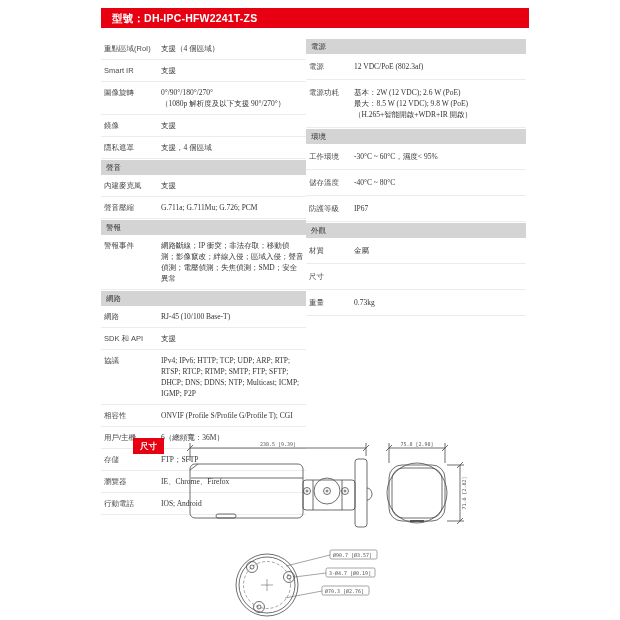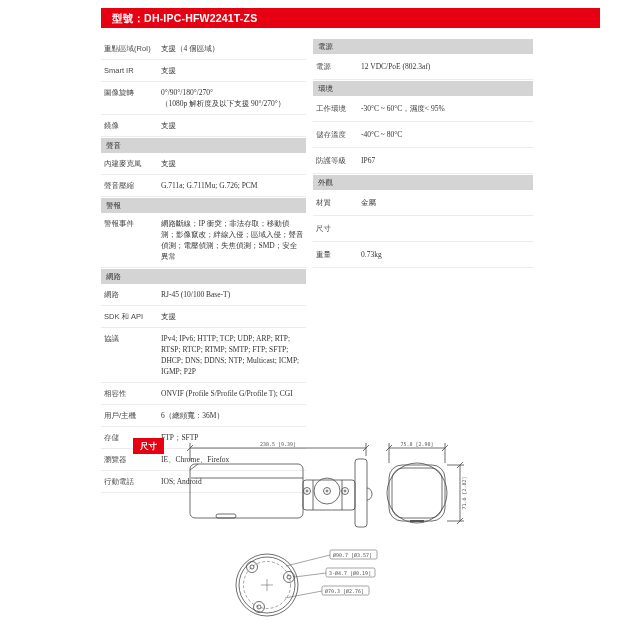--- a/index.html
+++ b/index.html
@@ -1,23 +1,23 @@
 <!DOCTYPE html>
 <html><head>
 <meta charset="utf-8">
 <style>
   html,body{margin:0;padding:0;background:#ffffff;}
   .page{position:relative;width:620px;height:620px;background:#fff;overflow:hidden;
         font-family:"Liberation Sans","DejaVu Sans",sans-serif;color:#3a3a3a;}
-  .redbar{position:absolute;left:101px;top:8px;width:499px;height:20px;
+  .redbar{position:absolute;left:101px;top:8px;width:428px;height:20px;
           background:#e60012;color:#fff;font-size:10.5px;font-weight:bold;
           line-height:20px;padding-left:11px;box-sizing:border-box;letter-spacing:.2px;}
   .cols{position:absolute;left:101px;top:38px;width:432px;display:flex;}
   .col{display:flex;flex-direction:column;}
-  .col-left{width:205px;margin-right:7px;}
+  .col-left{width:205px;}
   .col-right{width:220px;}
   .sec{background:#d4d4d4;color:#333;font-size:7.5px;line-height:10px;
        padding:2.5px 5px;margin-top:1px;}
   .row{display:flex;align-items:flex-start;border-bottom:1px solid #ececec;
        padding:5px 0;font-size:7.5px;line-height:11px;}
   .col-right .row{padding:7px 0;}
   .lbl{flex:none;color:#4a4a4a;padding-left:3px;box-sizing:border-box;}
   .col-left .lbl{width:60px;}
   .col-right .lbl{width:48px;}
   .val{flex:1;color:#333;white-space:pre-line;padding-right:2px;font-family:Liberation Serif, serif;}
@@ -49,20 +49,24 @@
         </div>
         <div class="row">
           <div class="lbl">圖像旋轉</div>
           <div class="val">0°/90°/180°/270°
 （1080p 解析度及以下支援 90°/270°）</div>
         </div>
         <div class="row">
           <div class="lbl">鏡像</div>
           <div class="val">支援</div>
         </div>
+        <div class="row">
+          <div class="lbl">隱私遮罩</div>
+          <div class="val">支援，4 個區域</div>
+        </div>
         <div class="sec">聲音</div>
         <div class="row">
           <div class="lbl">內建麥克風</div>
           <div class="val">支援</div>
         </div>
         <div class="row">
           <div class="lbl">聲音壓縮</div>
           <div class="val">G.711a; G.711Mu; G.726; PCM</div>
         </div>
         <div class="sec">警報</div>
@@ -102,20 +106,26 @@
         <div class="row">
           <div class="lbl">行動電話</div>
           <div class="val">IOS; Android</div>
         </div>
       </div>
     <div class="col col-right">
         <div class="sec">電源</div>
         <div class="row">
           <div class="lbl">電源</div>
           <div class="val">12 VDC/PoE (802.3af)</div>
+        </div>
+        <div class="row">
+          <div class="lbl">電源功耗</div>
+          <div class="val">基本：2W (12 VDC); 2.6 W (PoE)
+最大：8.5 W (12 VDC); 9.8 W (PoE)
+（H.265+智能開啟+WDR+IR 開啟）</div>
         </div>
         <div class="sec">環境</div>
         <div class="row">
           <div class="lbl">工作環境</div>
           <div class="val">-30°C ~ 60°C，濕度&lt; 95%</div>
         </div>
         <div class="row">
           <div class="lbl">儲存溫度</div>
           <div class="val">-40°C ~ 80°C</div>
         </div>

